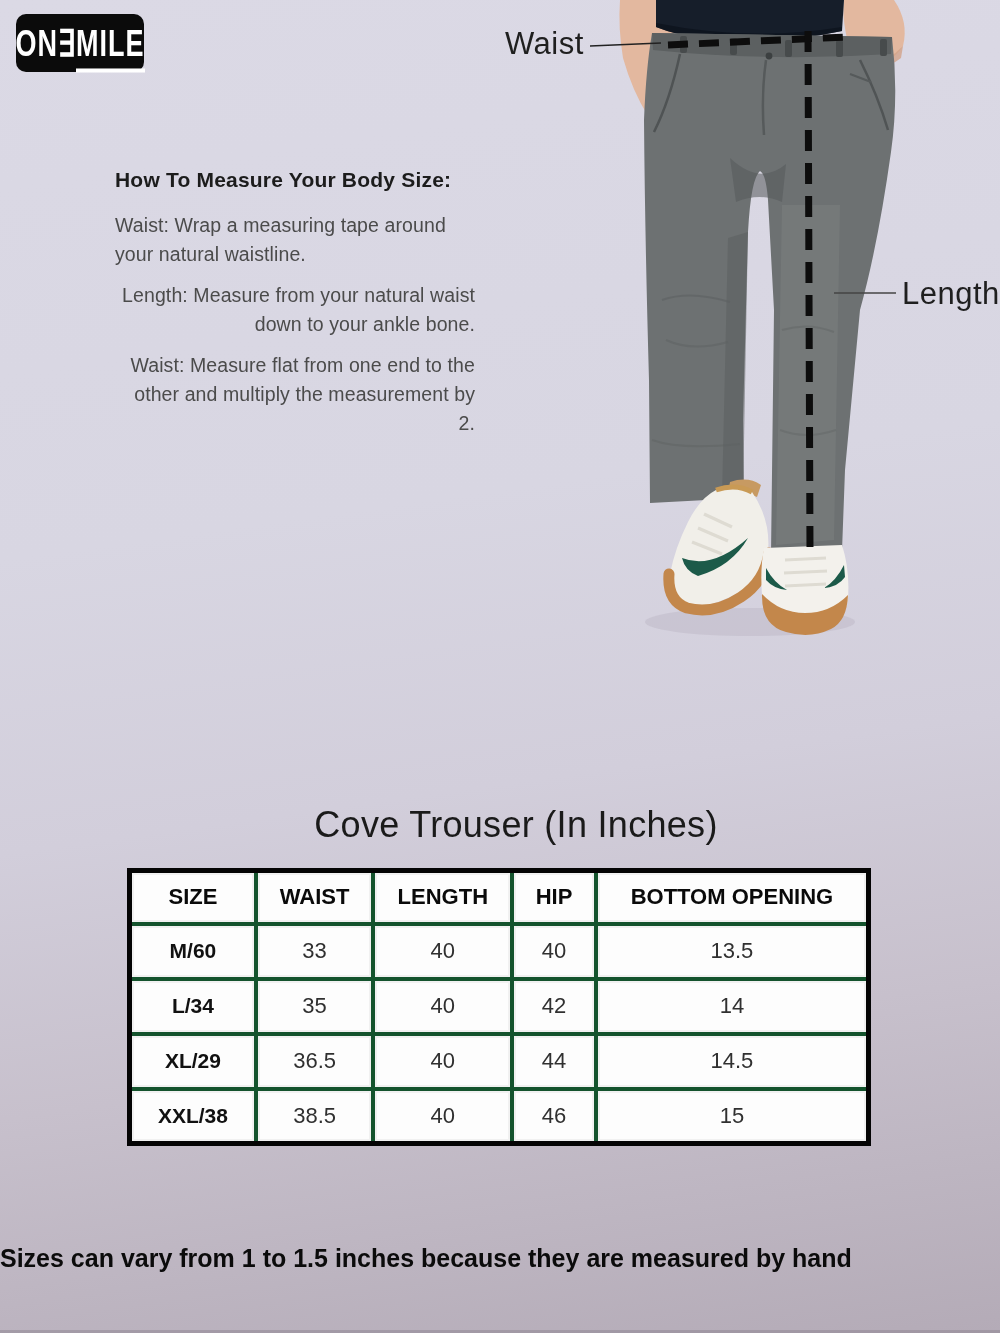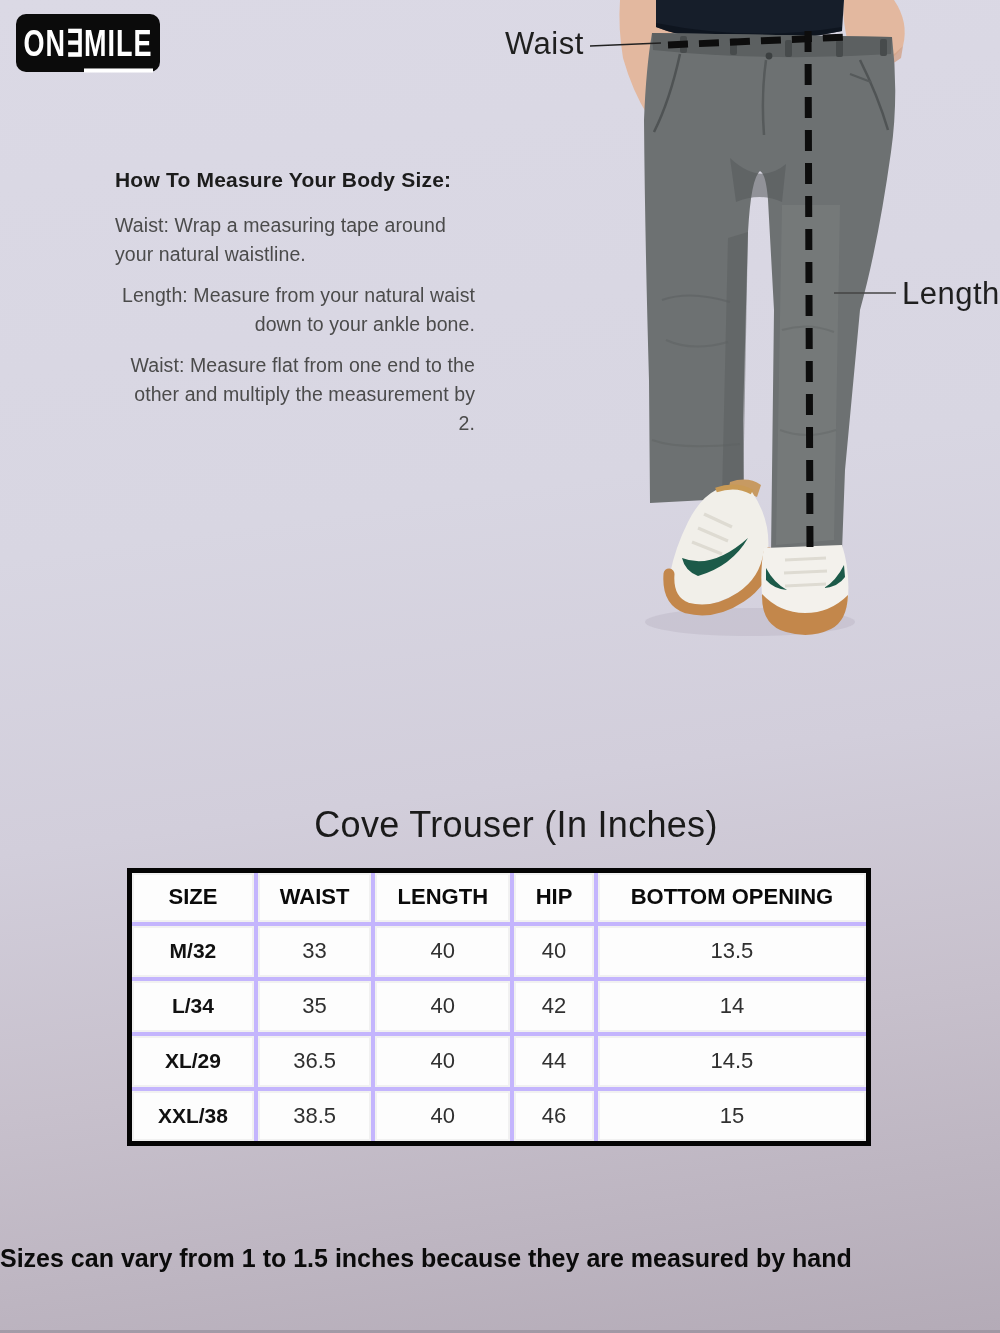--- a/index.html
+++ b/index.html
@@ -14,21 +14,21 @@
     background: linear-gradient(172deg, #dbd9e5 0%, #d8d6e2 38%, #d2cedb 58%, #c7c0cc 76%, #b4abb7 100%);
   }
   .bottom-edge {
     position: absolute; left: 0; bottom: 0; width: 100%; height: 3px;
     background: #8f8694; opacity: .55;
   }
 
   
   .logo {
     position: absolute; left: 16px; top: 14px;
-    width: 144px; height: 58px;
+    width: 128px; height: 58px;
     background: #0b0b0b; border-radius: 10px;
     display: flex; align-items: center; justify-content: center;
   }
   .logo-text {
     color: #ffffff; font-weight: bold; font-size: 27px; letter-spacing: 1px;
     transform: scaleY(1.35); display: inline-block; line-height: 1;
     padding-top: 2px;
   }
   .logo-text .mile { border-bottom: 3px solid #ffffff; padding-bottom: 3px; }
 
@@ -60,21 +60,21 @@
     text-align: center; font-size: 36px; font-weight: 300; color: #1a1a1a;
     letter-spacing: .3px;
   }
   .size-table-wrap { position: absolute; left: 127px; top: 868px; width: 744px; }
   table.size-table {
     width: 100%; border-collapse: collapse; background: #fdfdfd;
     border: 5px solid #040404;
     table-layout: fixed;
   }
   table.size-table th, table.size-table td {
-    border: 4px solid #c4b5fd; text-align: center; vertical-align: middle;
+    border: 4px solid #14532d; text-align: center; vertical-align: middle;
     background: #fdfdfd; box-shadow: inset 0 0 0 2px #f1f1f1;
   }
   table.size-table th {
     height: 53px; font-size: 22px; font-weight: bold; color: #0a0a0a;
   }
   table.size-table td { height: 55px; font-size: 22px; color: #303030; }
   table.size-table td.size-cell { font-weight: bold; color: #111; font-size: 21px; }
   col.c-size { width: 17.1%; } col.c-waist { width: 15.9%; }
   col.c-length { width: 18.8%; } col.c-hip { width: 11.3%; }
   col.c-bottom { width: 36.9%; }
@@ -188,21 +188,21 @@
           <tr id="chart-head">
             <th>SIZE</th>
             <th>WAIST</th>
             <th>LENGTH</th>
             <th>HIP</th>
             <th>BOTTOM OPENING</th>
           </tr>
         </thead>
       <tbody id="chart-body">
           <tr>
-            <td class="size-cell">M/32</td>
+            <td class="size-cell">M/60</td>
             <td>33</td>
             <td>40</td>
             <td>40</td>
             <td>13.5</td>
           </tr>
           <tr>
             <td class="size-cell">L/34</td>
             <td>35</td>
             <td>40</td>
             <td>42</td>

